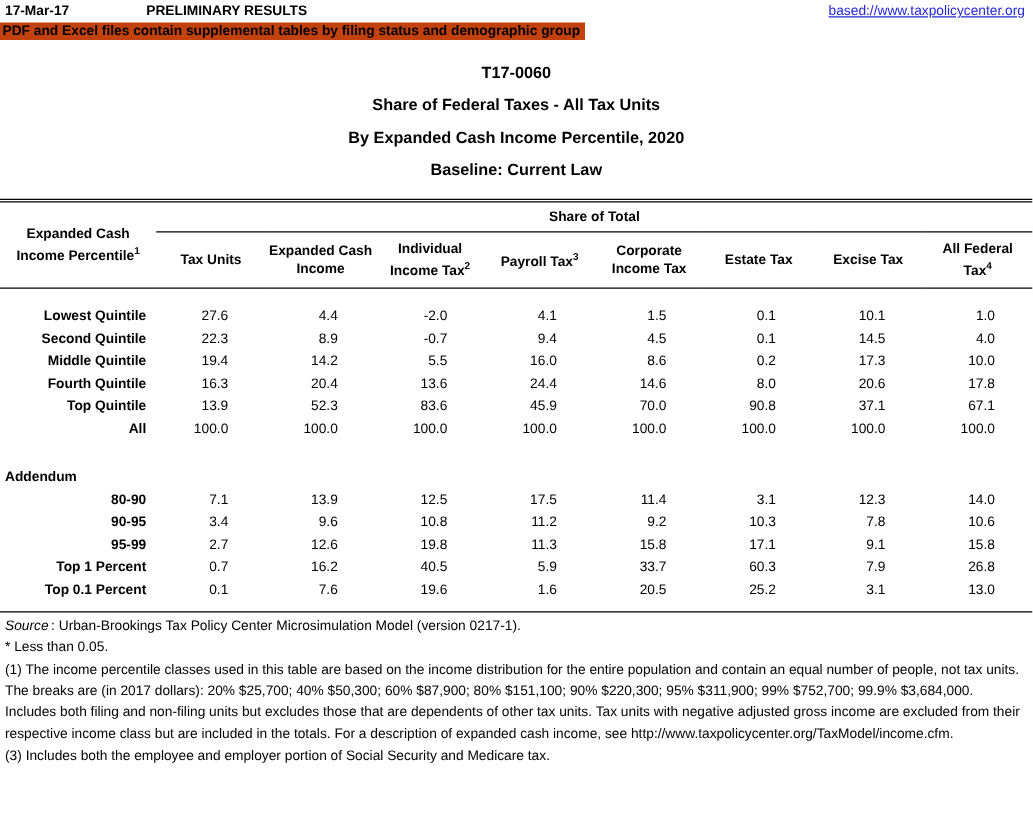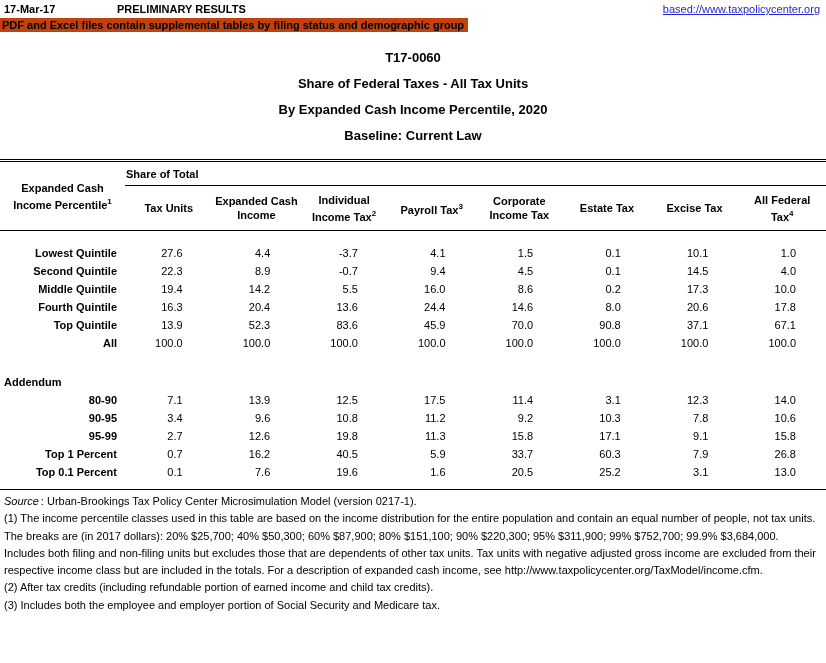--- a/index.html
+++ b/index.html
@@ -15,21 +15,21 @@
   .toplink{margin-left:auto;color:#2626d8;text-decoration:underline;cursor:pointer;}
   .bannerrow{height:17px;}
   .banner{display:inline-block;background:#c2410c;font-weight:700;padding:1px 4px 1px 2px;}
   
   .titles{text-align:center;font-weight:700;font-size:13px;margin-top:15px;}
   .titles div{line-height:16px;margin-bottom:10px;}
   
   .tablewrap{margin-top:15px;border-top:3px double #000;border-bottom:1px solid #000;}
   table{width:826px;border-collapse:collapse;table-layout:fixed;}
   col.labelcol{width:125px;}
-  thead .sot{border-bottom:1px solid #000;font-weight:700;height:21px;}
+  thead .sot{border-bottom:1px solid #000;font-weight:700;text-align:center;height:21px;}
   #row-header-cell{
     font-weight:700;text-align:center;vertical-align:middle;
     border-bottom:1px solid #000;line-height:14px;
   }
   .col-head{
     font-weight:700;text-align:center;vertical-align:middle;height:44px;
     border-bottom:1px solid #000;line-height:14px;padding:0 2px;
   }
   sup{font-size:8px;}
   tbody td{height:18px;text-align:right;padding:0 30px 0 0;vertical-align:middle;}
@@ -82,21 +82,21 @@
         </tr>
     </thead>
     <tbody id="table-body">
         <tr class="spacer">
           <td colspan="9" style="height: 13px;"></td>
         </tr>
         <tr>
           <td class="rowlabel">Lowest Quintile</td>
           <td>27.6</td>
           <td>4.4</td>
-          <td>-3.7</td>
+          <td>-2.0</td>
           <td>4.1</td>
           <td>1.5</td>
           <td>0.1</td>
           <td>10.1</td>
           <td>1.0</td>
         </tr>
         <tr>
           <td class="rowlabel">Second Quintile</td>
           <td>22.3</td>
           <td>8.9</td>
@@ -214,16 +214,16 @@
         </tr>
         <tr class="spacer">
           <td colspan="9" style="height: 8px;"></td>
         </tr>
       </tbody>
   </table>
 </div>
 
 <div id="notes">
     <div class="note"><i>Source</i>: Urban-Brookings Tax Policy Center Microsimulation Model (version 0217-1).</div>
+    <div class="note">* Less than 0.05.</div>
     <div class="note">(1) The income percentile classes used in this table are based on the income distribution for the entire population and contain an equal number of people, not tax units. The breaks are (in 2017 dollars): 20% $25,700; 40% $50,300; 60% $87,900; 80% $151,100; 90% $220,300; 95% $311,900; 99% $752,700; 99.9% $3,684,000. Includes both filing and non-filing units but excludes those that are dependents of other tax units. Tax units with negative adjusted gross income are excluded from their respective income class but are included in the totals. For a description of expanded cash income, see http://www.taxpolicycenter.org/TaxModel/income.cfm.</div>
-    <div class="note">(2) After tax credits (including refundable portion of earned income and child tax credits).</div>
     <div class="note">(3) Includes both the employee and employer portion of Social Security and Medicare tax.</div>
   </div>
 
 </body></html>

